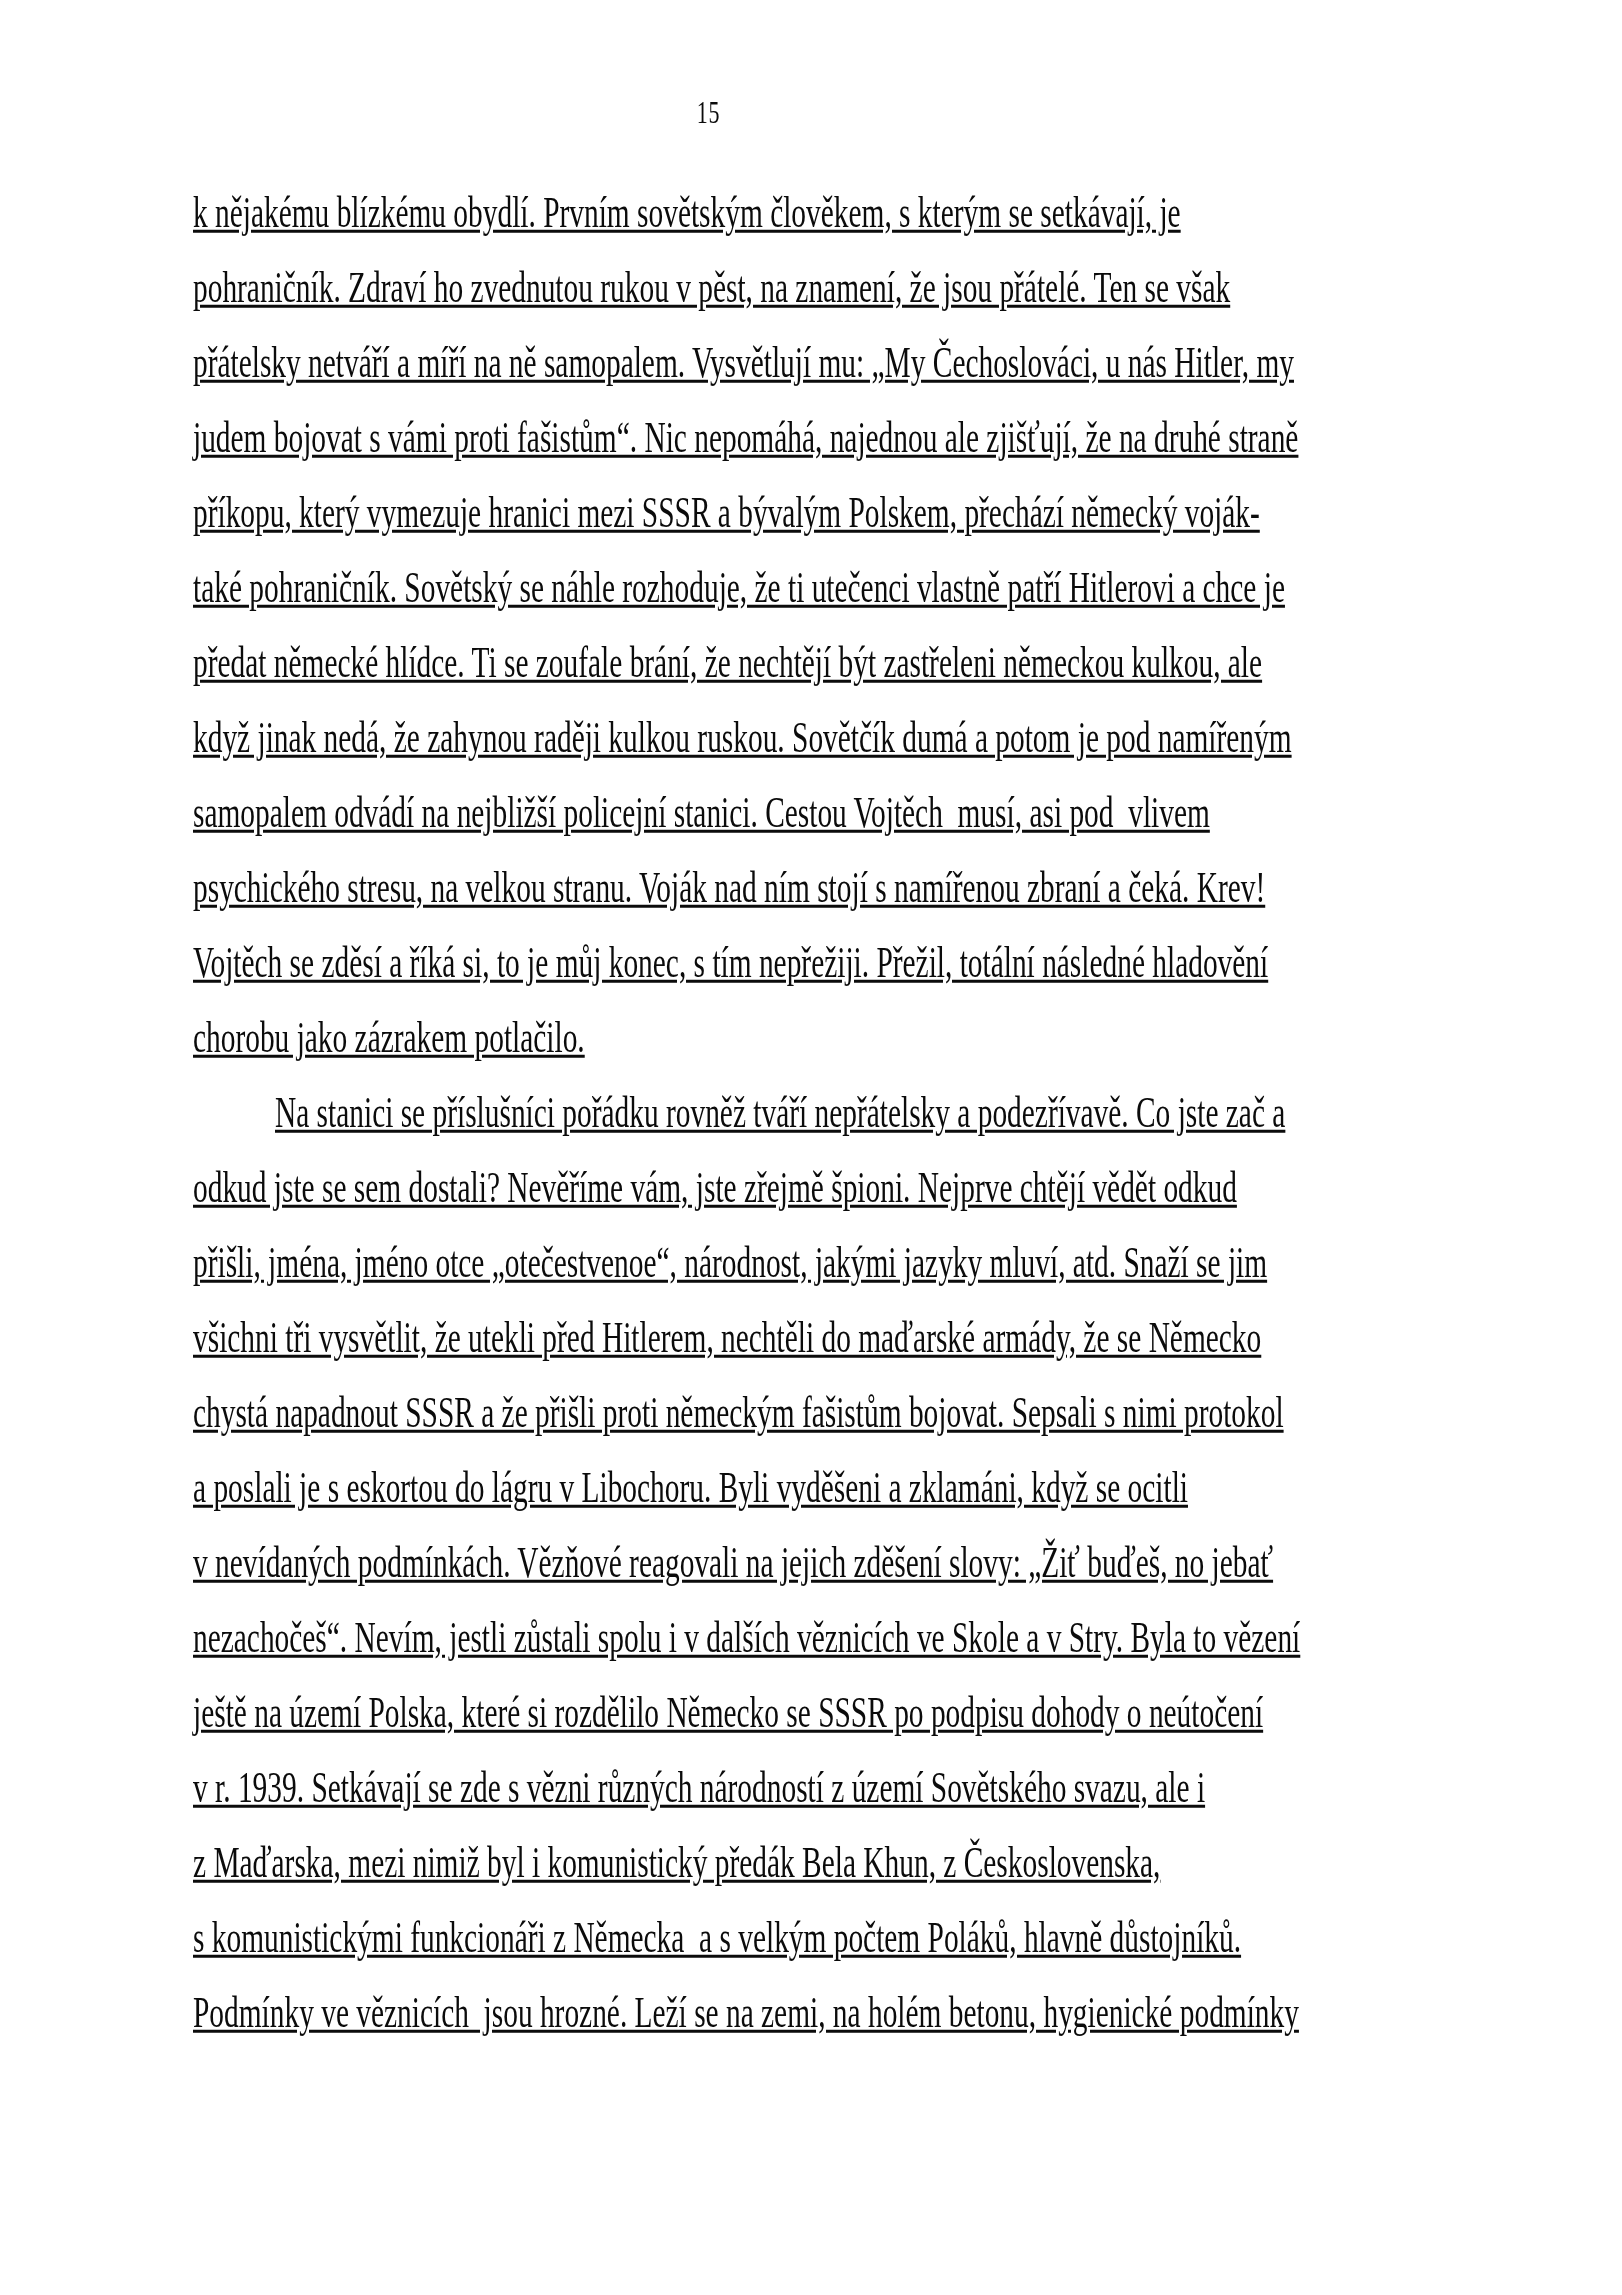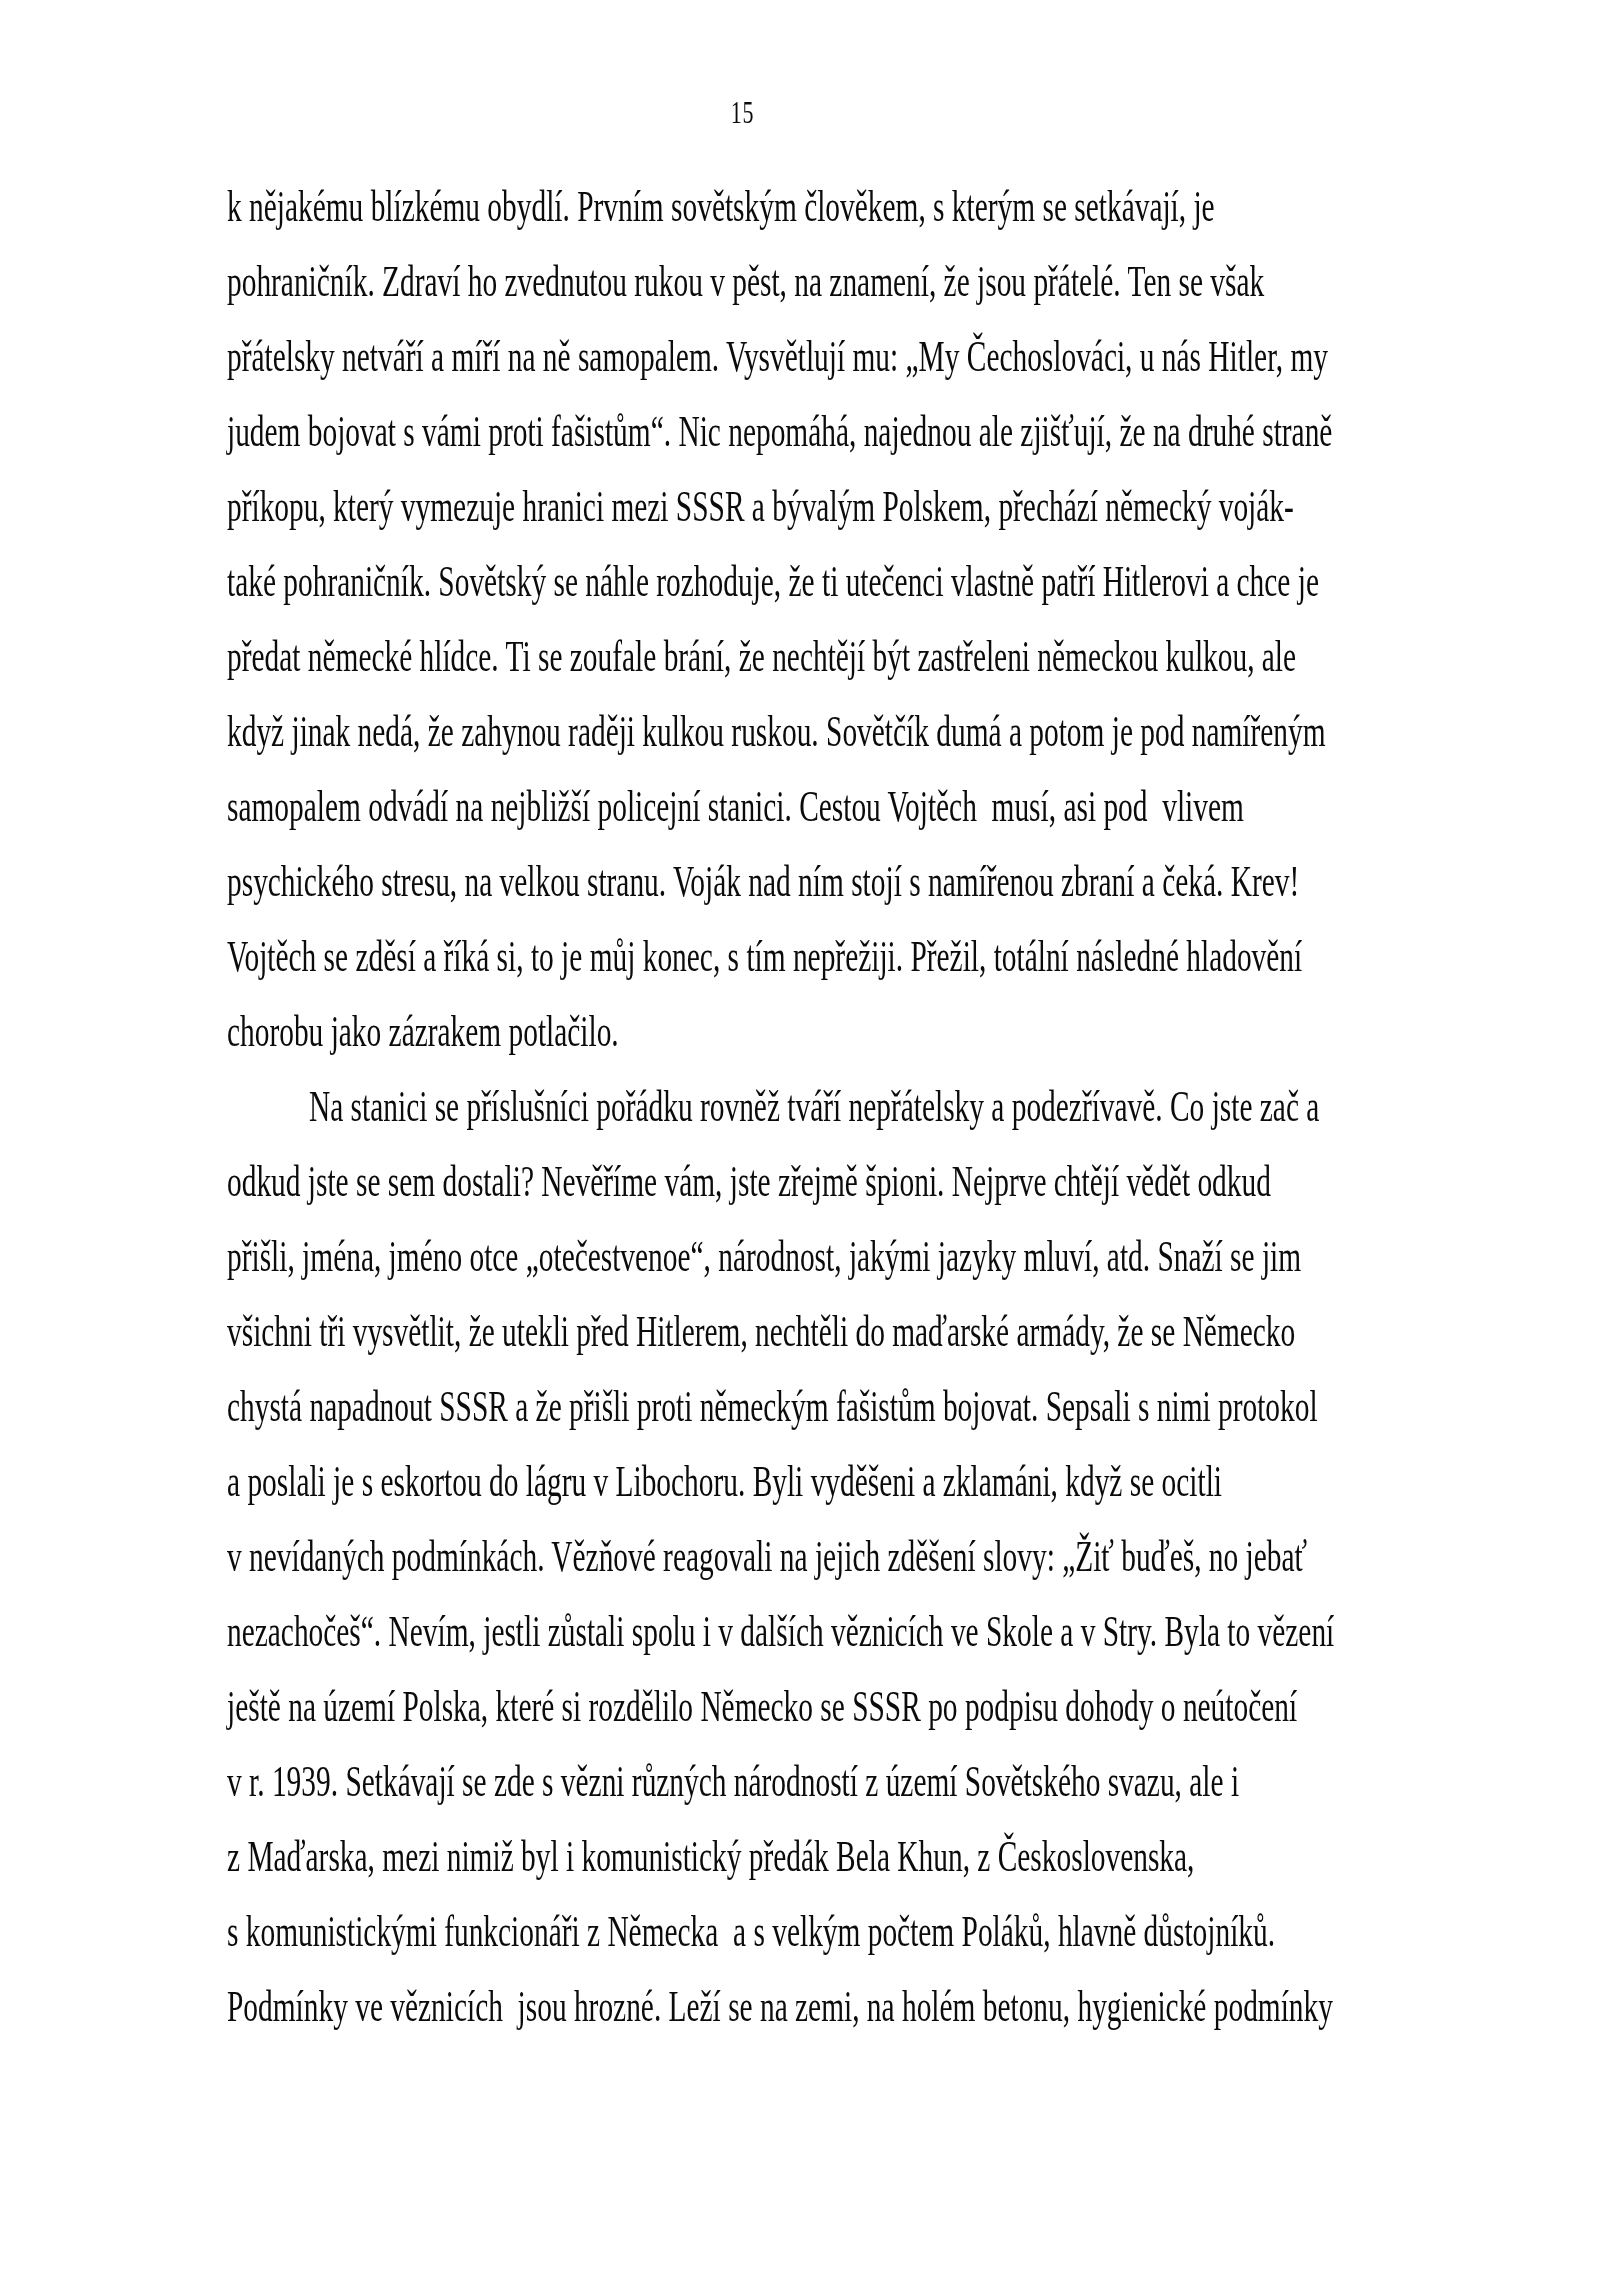--- a/index.html
+++ b/index.html
@@ -8,39 +8,39 @@
     background: #ffffff;
   }
   .page {
     position: relative;
     width: 1417px;
     height: 2295px;
     background: #ffffff;
     overflow: hidden;
     font-family: "Liberation Serif", "DejaVu Serif", serif;
     color: #0b0b0b;
-    margin-left: 34px;
   }
   .page-number {
     position: absolute;
     top: 97px;
     left: 0;
     width: 100%;
     text-align: center;
     font-size: 22px;
     line-height: 31px;
     transform: scaleY(1.4);
     transform-origin: center;
     letter-spacing: 0.7px;
   }
   .text-block {
     position: absolute;
     left: 193px;
-    top: 169px;
+    top: 175px;
     width: 1256px;
+    text-decoration: underline;
   }
   .line {
     height: 75px;
     line-height: 75px;
     font-size: 29.4px;
     white-space: pre;
     transform: scaleY(1.5);
     transform-origin: center left;
     letter-spacing: 0px;
   }

